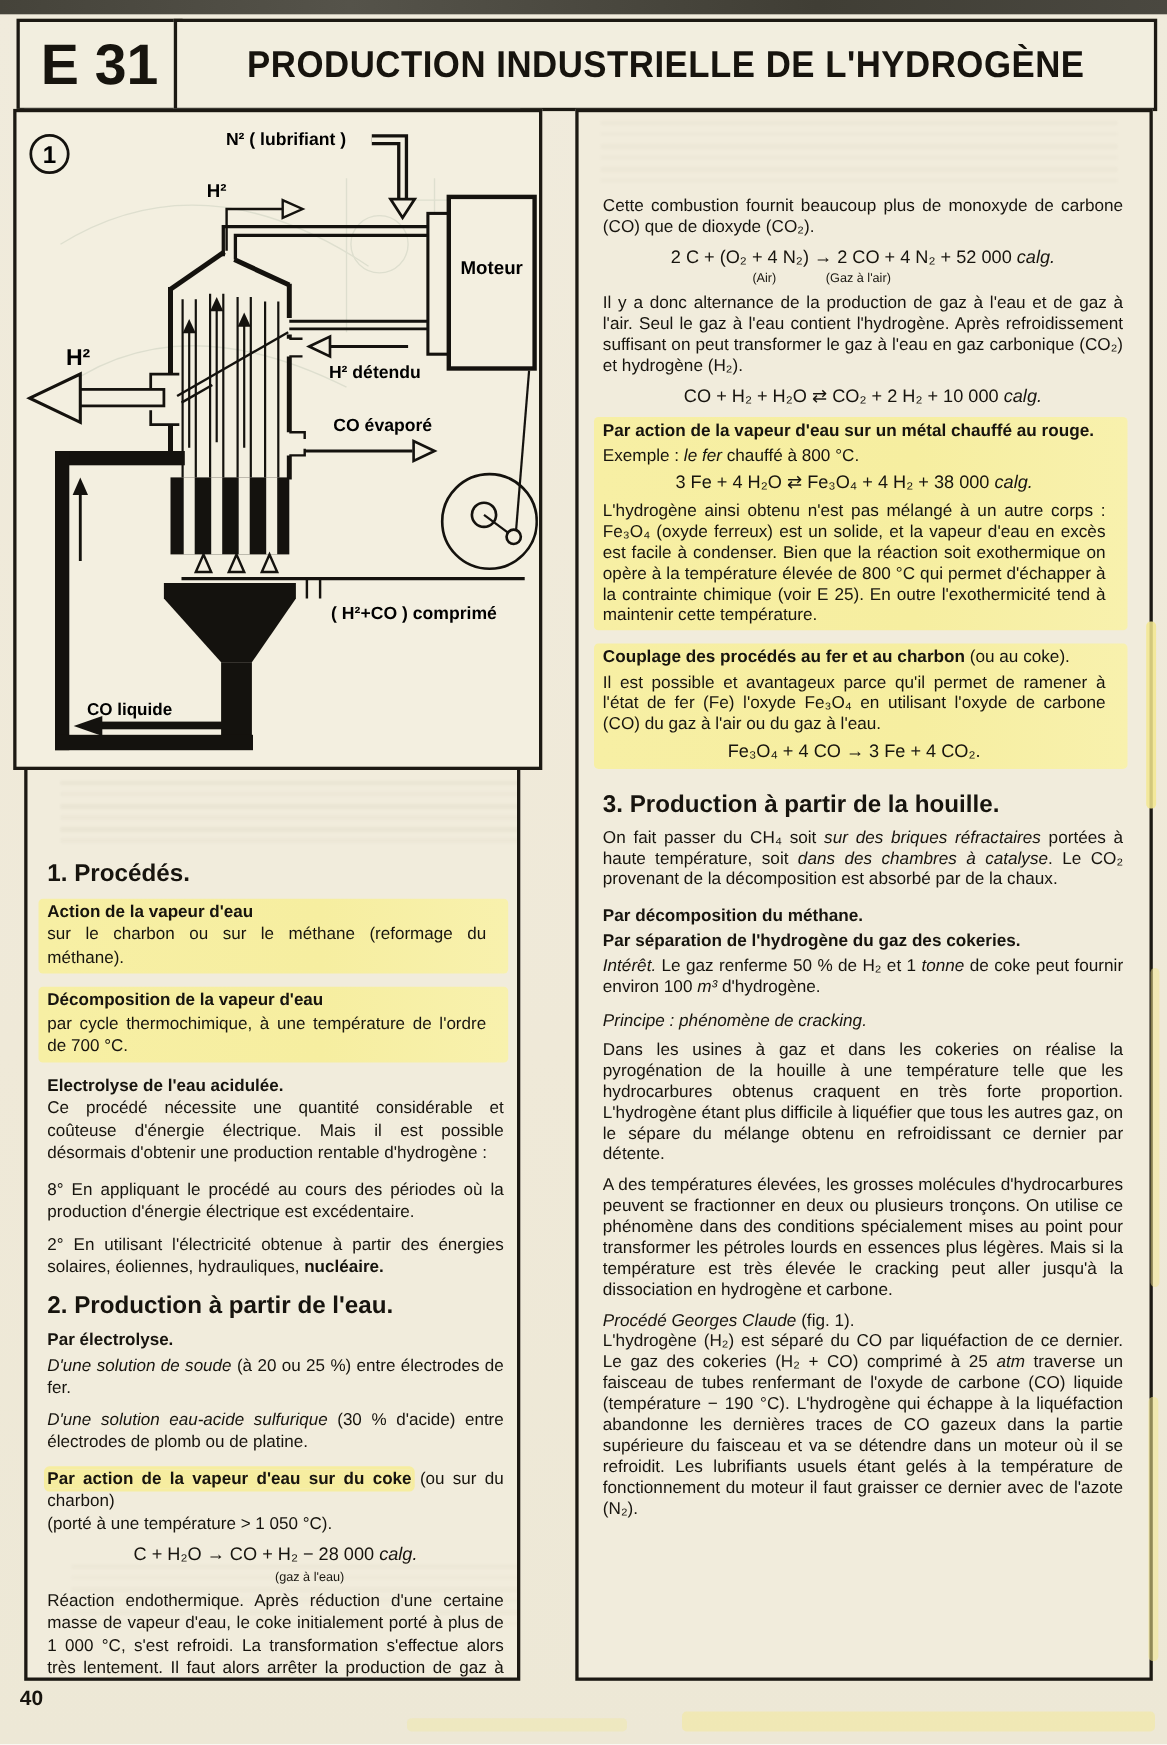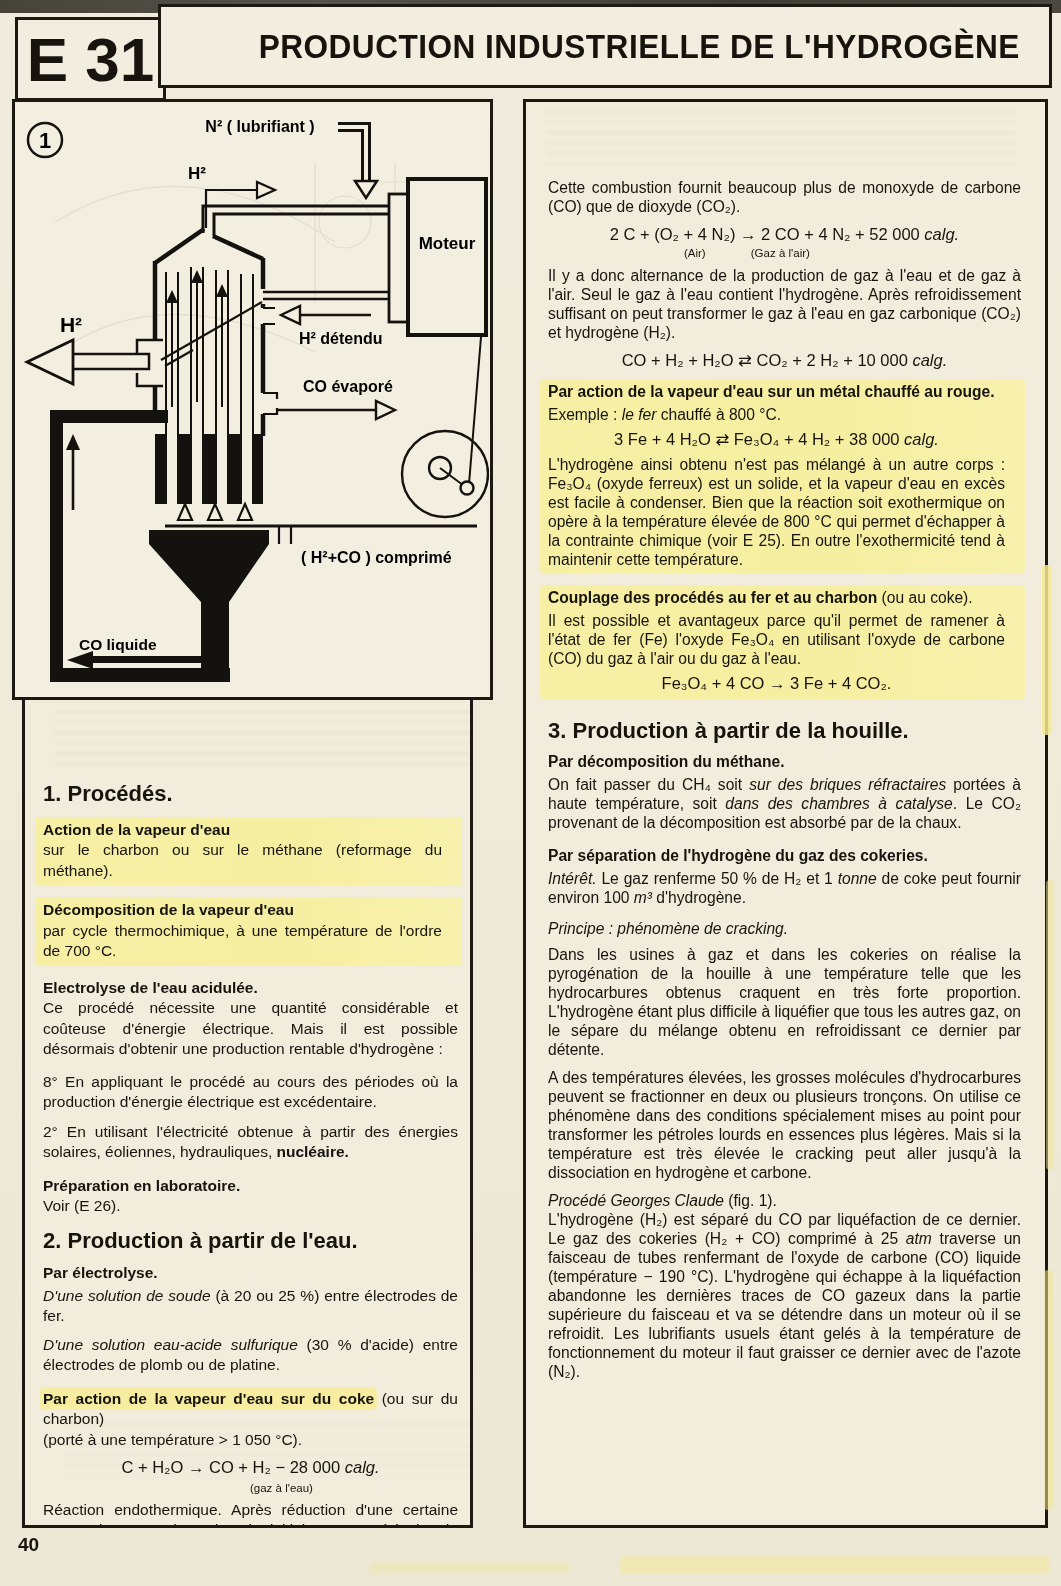--- a/index.html
+++ b/index.html
@@ -7,23 +7,23 @@
     position:relative; width:1061px; height:1586px; overflow:hidden;
     background:linear-gradient(180deg,#f0ebdc 0%,#efe9d8 60%,#ede8d6 100%);
     font-family:"Liberation Sans","DejaVu Sans",sans-serif;
     color:#17140e;
   }
   .topstrip{position:absolute;left:0;top:0;width:1061px;height:13px;
     background:linear-gradient(90deg,#45433a,#55534a 30%,#403e35 70%,#4a4840);}
   
   .hdr-code{position:absolute;left:15px;top:17px;width:145px;height:78px;
     border:3px solid #1c1913;background:#f2eedf;display:flex;align-items:center;justify-content:center;}
-  .hdr-code span{font-size:62px;font-weight:bold;letter-spacing:0px;}
-  .hdr-title{position:absolute;left:158px;top:4px;width:888px;height:78px;
-    border:3px solid #1c1913;background:#f2eedf;display:flex;align-items:center;justify-content:flex-end;}
+  .hdr-code span{font-size:52px;font-weight:bold;letter-spacing:0px;}
+  .hdr-title{position:absolute;left:158px;top:17px;width:888px;height:78px;
+    border:3px solid #1c1913;background:#f2eedf;display:flex;align-items:center;justify-content:center;}
   .hdr-title span{font-size:34px;font-weight:bold;white-space:nowrap;
     display:inline-block;transform:scaleX(.93);letter-spacing:.5px;}
   
   .leftbox{position:absolute;left:22px;top:99px;width:451px;height:1429px;
     border:3px solid #1c1913;box-sizing:border-box;background:#f1ecdc;overflow:hidden;}
   .rightbox{position:absolute;left:523px;top:99px;width:525px;height:1429px;
     border:3px solid #1c1913;box-sizing:border-box;background:#f1ecdc;overflow:hidden;}
   .figbox{position:absolute;left:12px;top:99px;width:481px;height:601px;
     border:3px solid #1c1913;box-sizing:border-box;background:#f3efe0;overflow:hidden;}
   .figbox svg{display:block;margin:0;}
@@ -81,22 +81,20 @@
       </div>
 
       <div class="grp">
         <p style="margin-bottom:0"><span class="bh">Electrolyse de l'eau acidulée.</span><br>
         <span>Ce procédé nécessite une quantité considérable et coûteuse d'énergie électrique. Mais il est possible désormais d'obtenir une production rentable d'hydrogène :</span></p>
       </div>
 
       <p>8° En appliquant le procédé au cours des périodes où la production d'énergie électrique est excédentaire.</p>
       <p style="margin-bottom:13px"><span>2° En utilisant l'électricité obtenue à partir des énergies solaires, éoliennes, hydrauliques, </span><span class="bh">nucléaire.</span></p>
 
-      <p style="margin-bottom:14px"><span class="bh">Préparation en laboratoire.</span><br>
-      <span>Voir (E 26).</span></p>
 
       <div class="stitle">2.  Production à partir de l'eau.</div>
 
       <p style="margin-bottom:2px"><span class="bh">Par électrolyse.</span></p>
       <p style="margin-bottom:8px"><span class="it">D'une solution de soude</span><span> (à 20 ou 25 %) entre électrodes de fer.</span></p>
       <p style="margin-bottom:13px"><span class="it">D'une solution eau-acide sulfurique</span><span> (30 % d'acide) entre électrodes de plomb ou de platine.</span></p>
 
       <p style="margin-bottom:4px"><span class="bh hl">Par action de la vapeur d'eau sur du coke</span><span> (ou sur du charbon)</span><br>
       <span>(porté à une température &gt; 1 050 °C).</span></p>
 
@@ -237,22 +235,22 @@
       <div class="hlb">
         <p style="margin-bottom:4px"><span class="bh">Couplage des procédés au fer et au charbon</span><span> (ou au coke).</span></p>
         <p style="margin-bottom:4px">Il est possible et avantageux parce qu'il permet de ramener à l'état de fer (Fe) l'oxyde Fe₃O₄ en utilisant l'oxyde de carbone (CO) du gaz à l'air ou du gaz à l'eau.</p>
         <div class="eq" style="margin:6px 0 2px">
           <span>Fe₃O₄ + 4 CO → 3 Fe + 4 CO₂.</span>
         </div>
       </div>
 
       <div class="stitle" style="margin-top:22px">3.  Production à partir de la houille.</div>
 
+      <p style="margin-bottom:14px"><span>On fait passer du CH₄ soit </span><span class="it">sur des briques réfractaires</span><span> portées à haute température, soit </span><span class="it">dans des chambres à catalyse</span><span>. Le CO₂ provenant de la décomposition est absorbé par de la chaux.</span></p>
       <p style="margin-bottom:4px"><span class="bh">Par décomposition du méthane.</span></p>
-      <p style="margin-bottom:14px"><span>On fait passer du CH₄ soit </span><span class="it">sur des briques réfractaires</span><span> portées à haute température, soit </span><span class="it">dans des chambres à catalyse</span><span>. Le CO₂ provenant de la décomposition est absorbé par de la chaux.</span></p>
 
       <p style="margin-bottom:4px"><span class="bh">Par séparation de l'hydrogène du gaz des cokeries.</span></p>
       <p style="margin-bottom:12px"><span class="it">Intérêt.</span><span> Le gaz renferme 50 % de H₂ et 1 </span><span class="it">tonne</span><span> de coke peut fournir environ 100 </span><span class="it">m³</span><span> d'hydrogène.</span></p>
 
       <p style="margin-bottom:7px"><span class="it">Principe : phénomène de cracking.</span></p>
       <p>Dans les usines à gaz et dans les cokeries on réalise la pyrogénation de la houille à une température telle que les hydrocarbures obtenus craquent en très forte proportion. L'hydrogène étant plus difficile à liquéfier que tous les autres gaz, on le sépare du mélange obtenu en refroidissant ce dernier par détente.</p>
       <p>A des températures élevées, les grosses molécules d'hydrocarbures peuvent se fractionner en deux ou plusieurs tronçons. On utilise ce phénomène dans des conditions spécialement mises au point pour transformer les pétroles lourds en essences plus légères. Mais si la température est très élevée le cracking peut aller jusqu'à la dissociation en hydrogène et carbone.</p>
 
       <p style="margin-bottom:0"><span class="it">Procédé Georges Claude</span><span> (fig. 1).</span></p>
       <p><span>L'hydrogène (H₂) est séparé du CO par liquéfaction de ce dernier. Le gaz des cokeries (H₂ + CO) comprimé à 25 </span><span class="it">atm</span><span> traverse un faisceau de tubes renfermant de l'oxyde de carbone (CO) liquide (température − 190 °C). L'hydrogène qui échappe à la liquéfaction abandonne les dernières traces de CO gazeux dans la partie supérieure du faisceau et va se détendre dans un moteur où il se refroidit. Les lubrifiants usuels étant gelés à la température de fonctionnement du moteur il faut graisser ce dernier avec de l'azote (N₂).</span></p>

